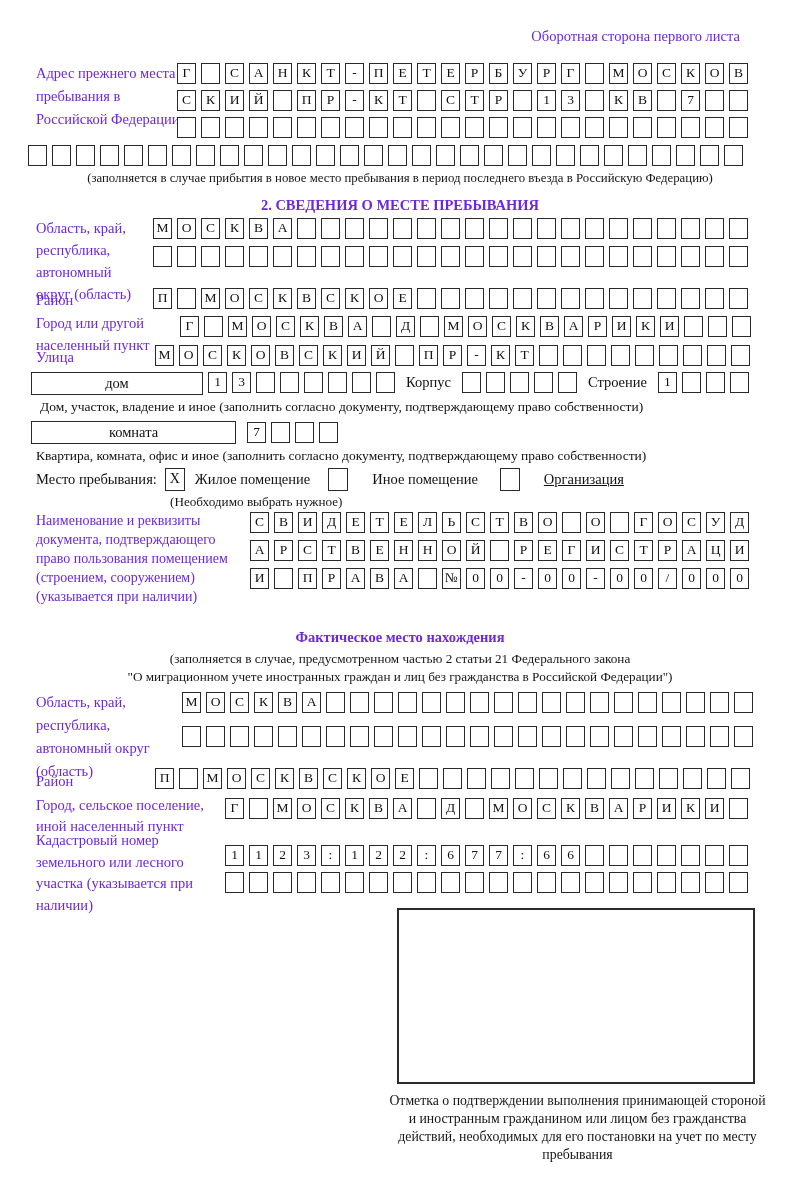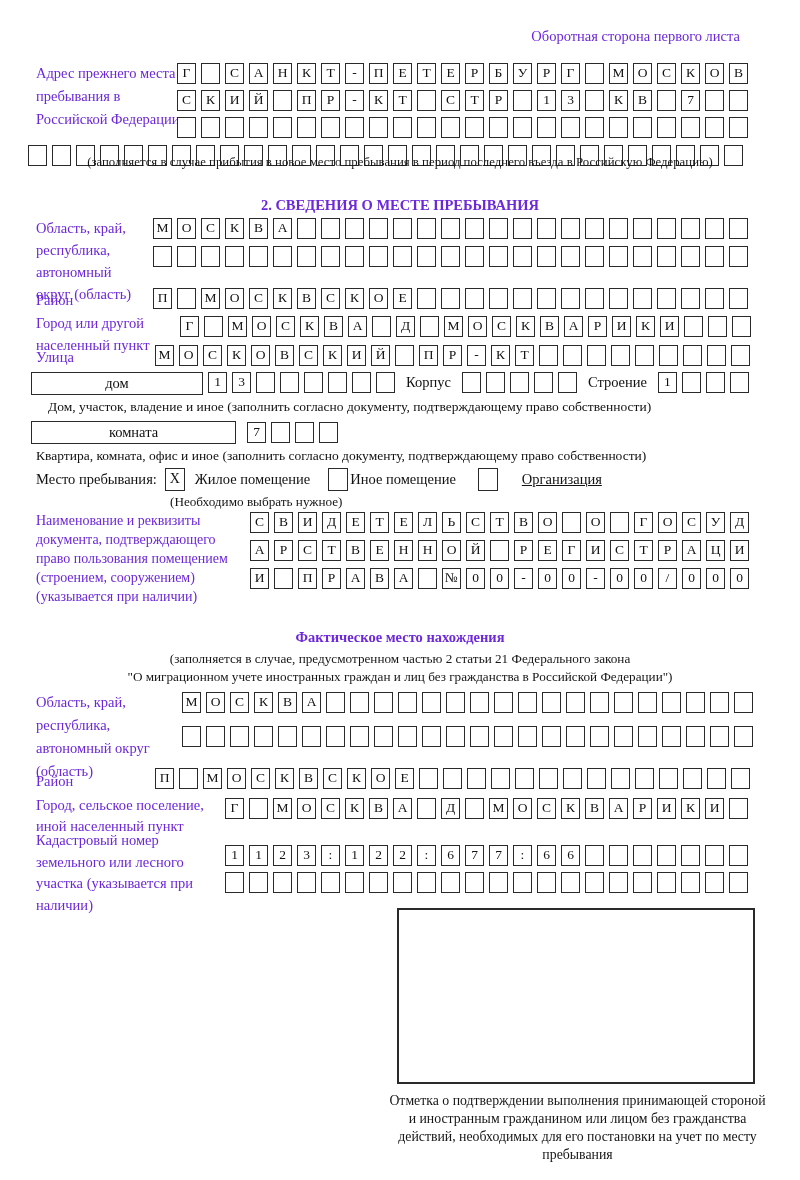--- a/index.html
+++ b/index.html
@@ -156,21 +156,21 @@
       <span class="cell"></span>
       <span class="cell"></span>
       <span class="cell"></span>
       <span class="cell"></span>
       <span class="cell"></span>
       <span class="cell"></span>
       <span class="cell"></span>
       <span class="cell"></span>
       <span class="cell"></span>
     </div>
-  <div class="abs small-note center" style="top:155px;">(заполняется в случае прибытия в новое место пребывания в период последнего въезда в Российскую Федерацию)</div>
+  <div class="abs small-note center" style="top:171px;">(заполняется в случае прибытия в новое место пребывания в период последнего въезда в Российскую Федерацию)</div>
 
   <div class="abs label bold center" style="top:194px;">2. СВЕДЕНИЯ О МЕСТЕ ПРЕБЫВАНИЯ</div>
 
   <div class="abs label" style="left:36px;top:217px;width:112px;">Область, край, республика, автономный округ (область)</div>
   <div class="abs boxrow" style="left:153px;top:218px;">
       <span class="cell">М</span>
       <span class="cell">О</span>
       <span class="cell">С</span>
       <span class="cell">К</span>
       <span class="cell">В</span>
@@ -330,39 +330,39 @@
         <span class="cell"></span>
       </span>
     <span class="inline-label" style="margin-left:6px;">Строение</span>
     <span class="boxrow" style="margin-left:6px;">
         <span class="cell">1</span>
         <span class="cell"></span>
         <span class="cell"></span>
         <span class="cell"></span>
       </span>
   </div>
-  <div class="abs" style="left:48px;top:399px;font-size:13.5px;">Дом, участок, владение и иное (заполнить согласно документу, подтверждающему право собственности)</div>
+  <div class="abs" style="left:40px;top:399px;font-size:13.5px;">Дом, участок, владение и иное (заполнить согласно документу, подтверждающему право собственности)</div>
 
   <div class="abs boxrow" style="left:31px;top:421px;align-items:center;">
     <span class="bigbox" style="width:205px;">комната</span>
     <span class="boxrow" style="margin-left:6px;">
         <span class="cell">7</span>
         <span class="cell"></span>
         <span class="cell"></span>
         <span class="cell"></span>
       </span>
   </div>
   <div class="abs" style="left:36px;top:448px;font-size:13.5px;">Квартира, комната, офис и иное (заполнить согласно документу, подтверждающему право собственности)</div>
 
   <div class="abs mesto-row" style="left:36px;top:468px;justify-content:flex-end;">
     <span class="inline-label">Место пребывания:</span>
     <span class="checkbox" style="margin-left:8px;">X</span>
     <span class="inline-label" style="margin-left:10px;">Жилое помещение</span>
     <span class="checkbox" style="margin-left:18px;"></span>
-    <span class="inline-label" style="margin-left:2px;">Иное помещение</span>
+    <span class="inline-label" style="margin-left:24px;">Иное помещение</span>
     <span class="checkbox" style="margin-left:22px;"></span>
     <span class="inline-label" style="margin-left:24px;text-decoration:underline;">Организация</span>
   </div>
   <div class="abs small-note" style="left:170px;top:494px;width:340px;text-align:left;font-size:13.2px;">(Необходимо выбрать нужное)</div>
 
   <div class="abs label" style="left:36px;top:511px;width:215px;line-height:19px;font-size:14px;">Наименование и реквизиты документа, подтверждающего право пользования помещением (строением, сооружением) (указывается при наличии)</div>
   <div class="abs boxrow" style="left:250px;top:512px;">
       <span class="cell">С</span>
       <span class="cell">В</span>
       <span class="cell">И</span>

